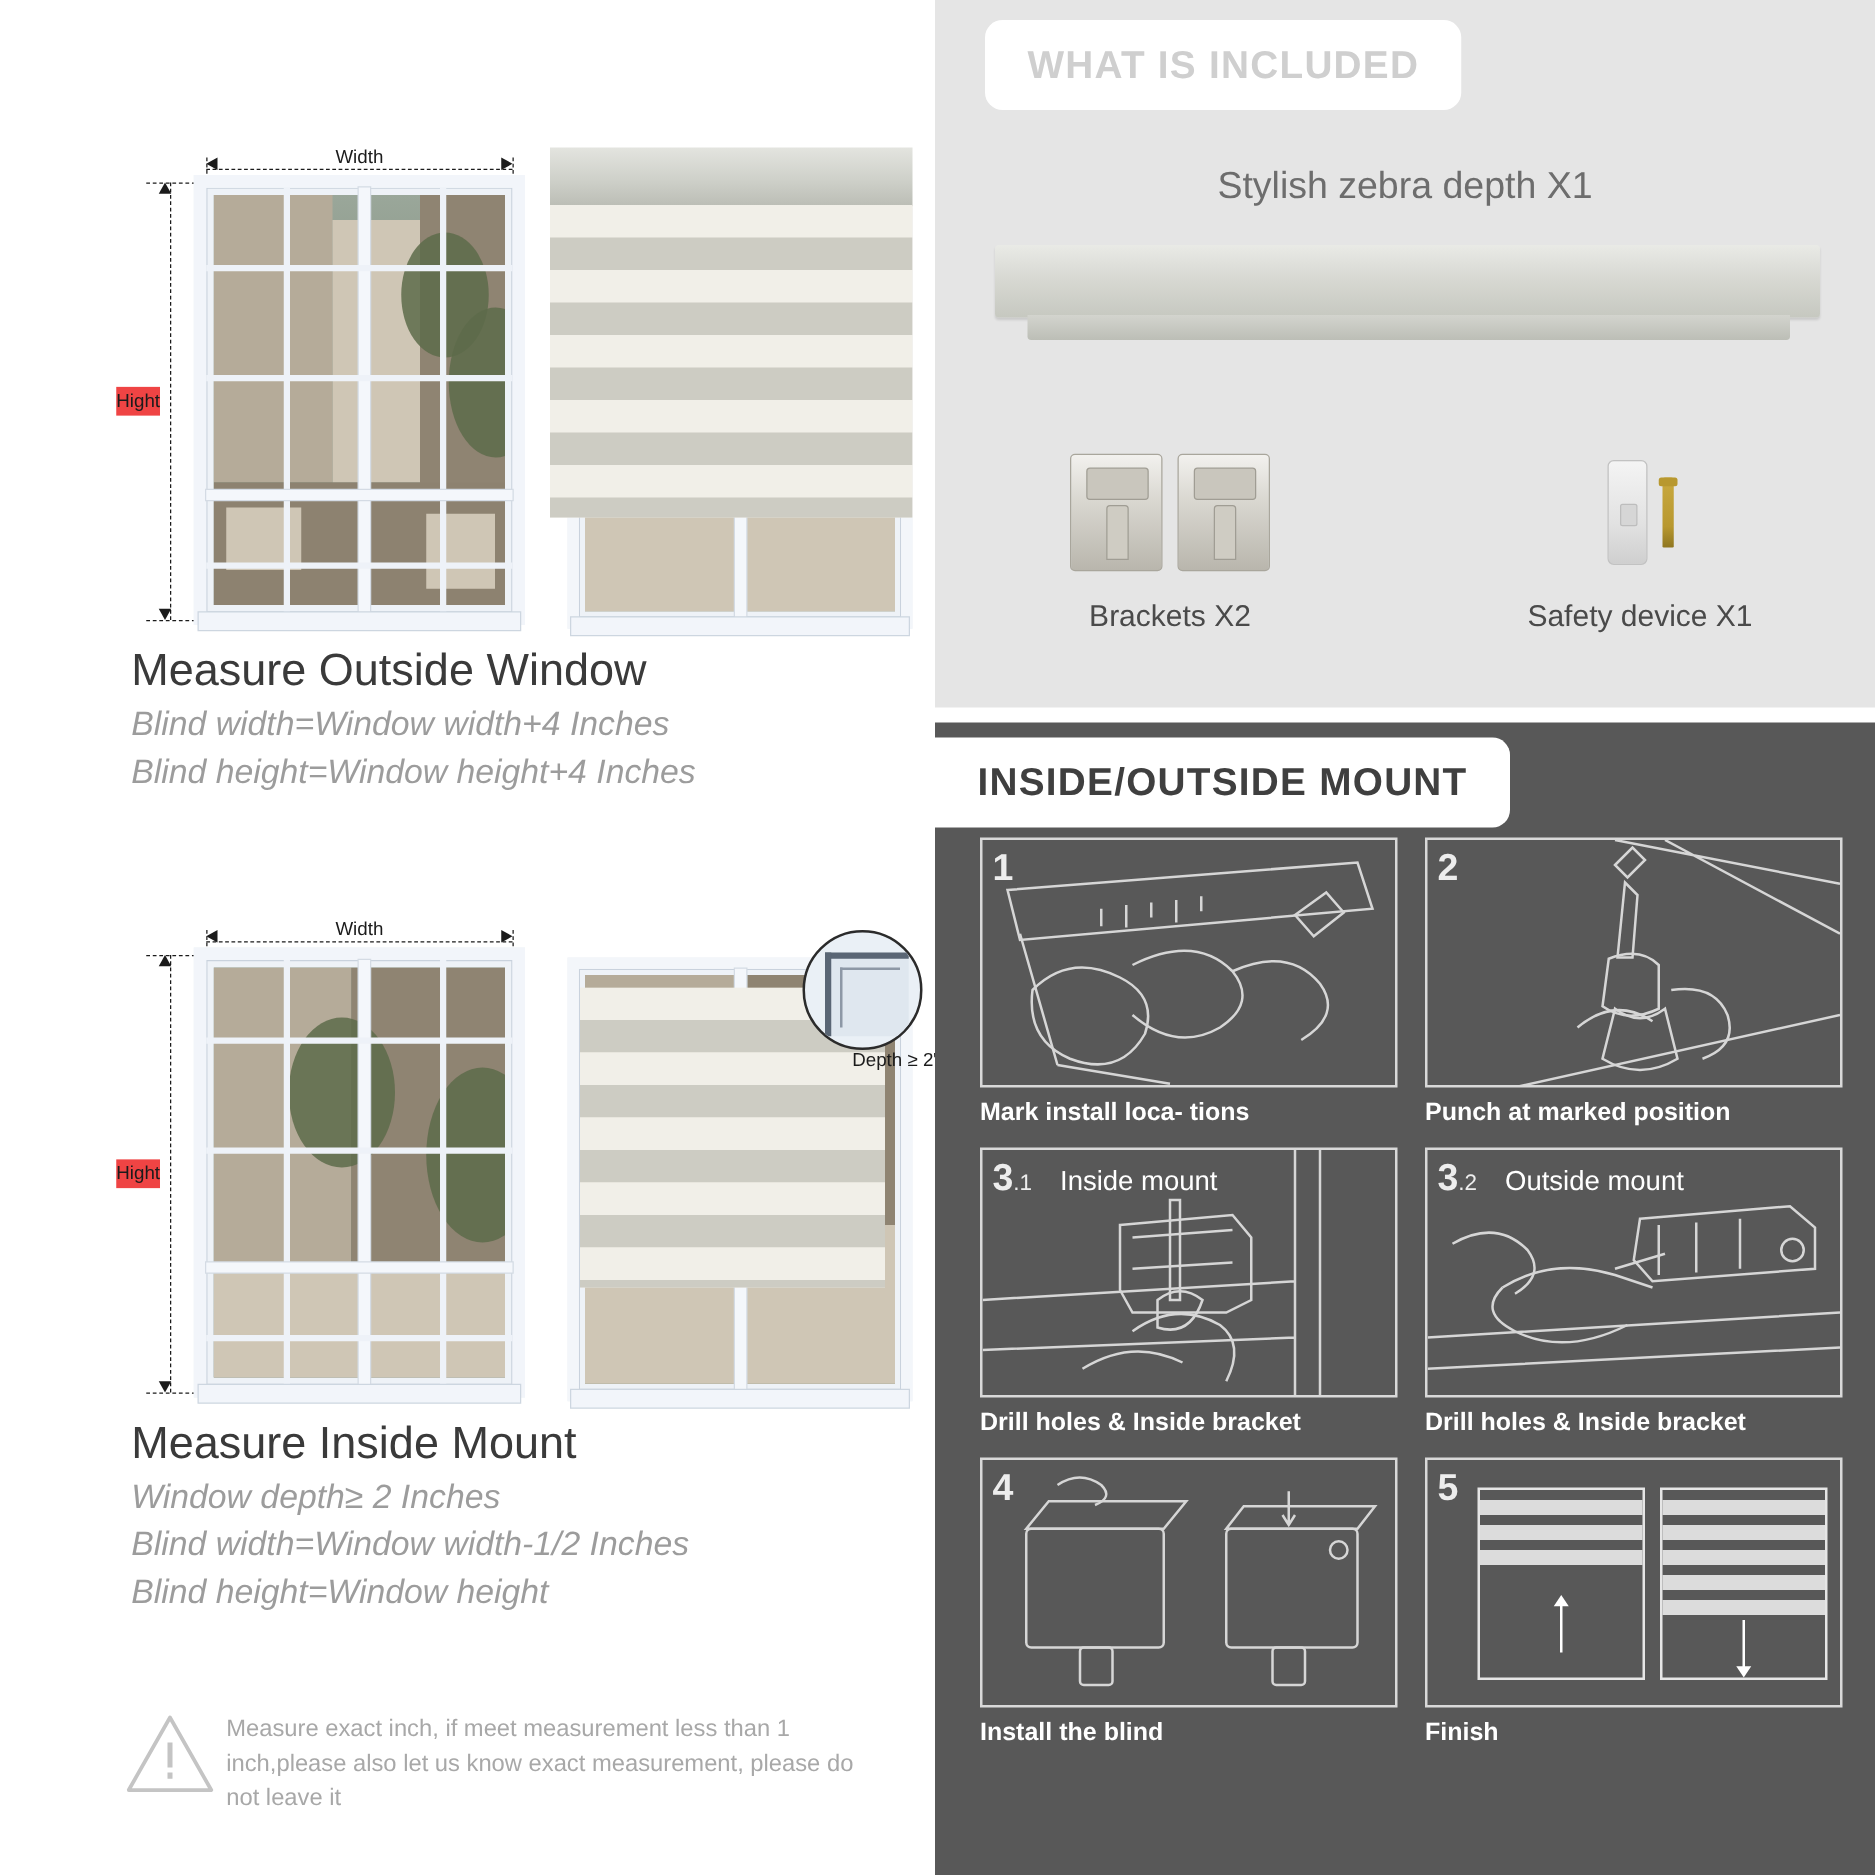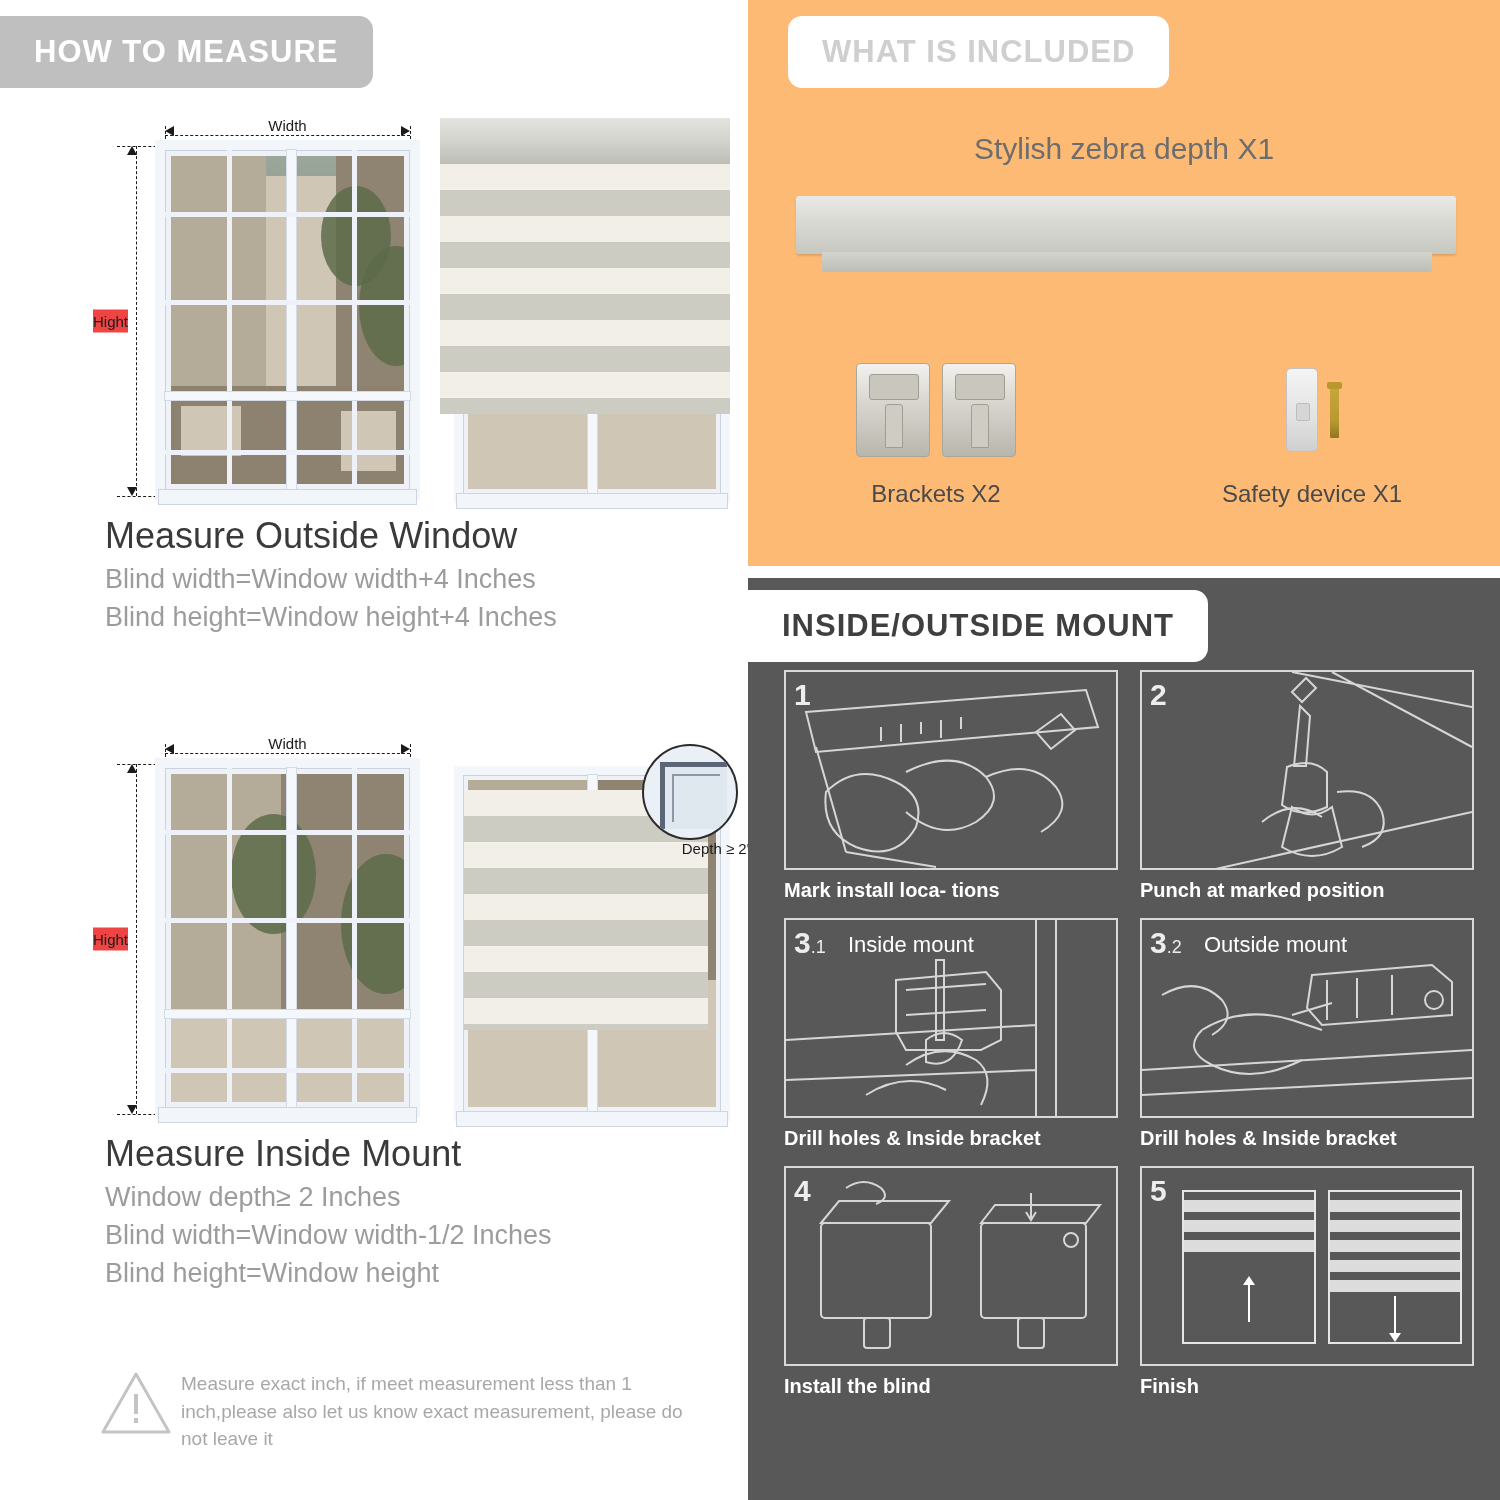--- a/index.html
+++ b/index.html
@@ -308,20 +308,21 @@
   .m-title {
     font-size: 36px;
     color: #3a3a3a;
     margin: 10px 0 6px 50px;
     font-weight: normal;
   }
   .m-line {
     font-size: 27px;
     color: #9c9c9c;
     margin: 7px 0 0 50px;
+    font-style: italic;
   }
 
   
   .note {
     position: absolute;
     left: 100px;
     top: 1370px;
     width: 590px;
     display: flex;
     gap: 9px;
@@ -342,21 +343,21 @@
     width: 752px;
     height: 1500px;
   }
 
   .included-panel {
     position: absolute;
     left: 0;
     top: 0;
     width: 752px;
     height: 566px;
-    background: #fdba74;
+    background: #e5e5e5;
   }
   .included-ribbon {
     position: absolute;
     left: 40px;
     top: 16px;
   }
   .included-title {
     position: absolute;
     left: 0; right: 0;
     top: 132px;
@@ -572,23 +573,20 @@
     border-top: 9px solid #ffffff;
   }
 </style>
 </head>
 <body>
 
 <div class="page">
 
   <div class="left-col">
 
-    <div class="how-ribbon-wrap">
-      <div class="ribbon">HOW TO MEASURE</div>
-    </div>
 
     <div class="measure-block mb1">
       <div class="diagram">
 
         <div class="dim-width">
           <div class="line"></div>
           <div class="cap-l"></div>
           <div class="cap-r"></div>
           <div class="lbl">Width</div>
         </div>

